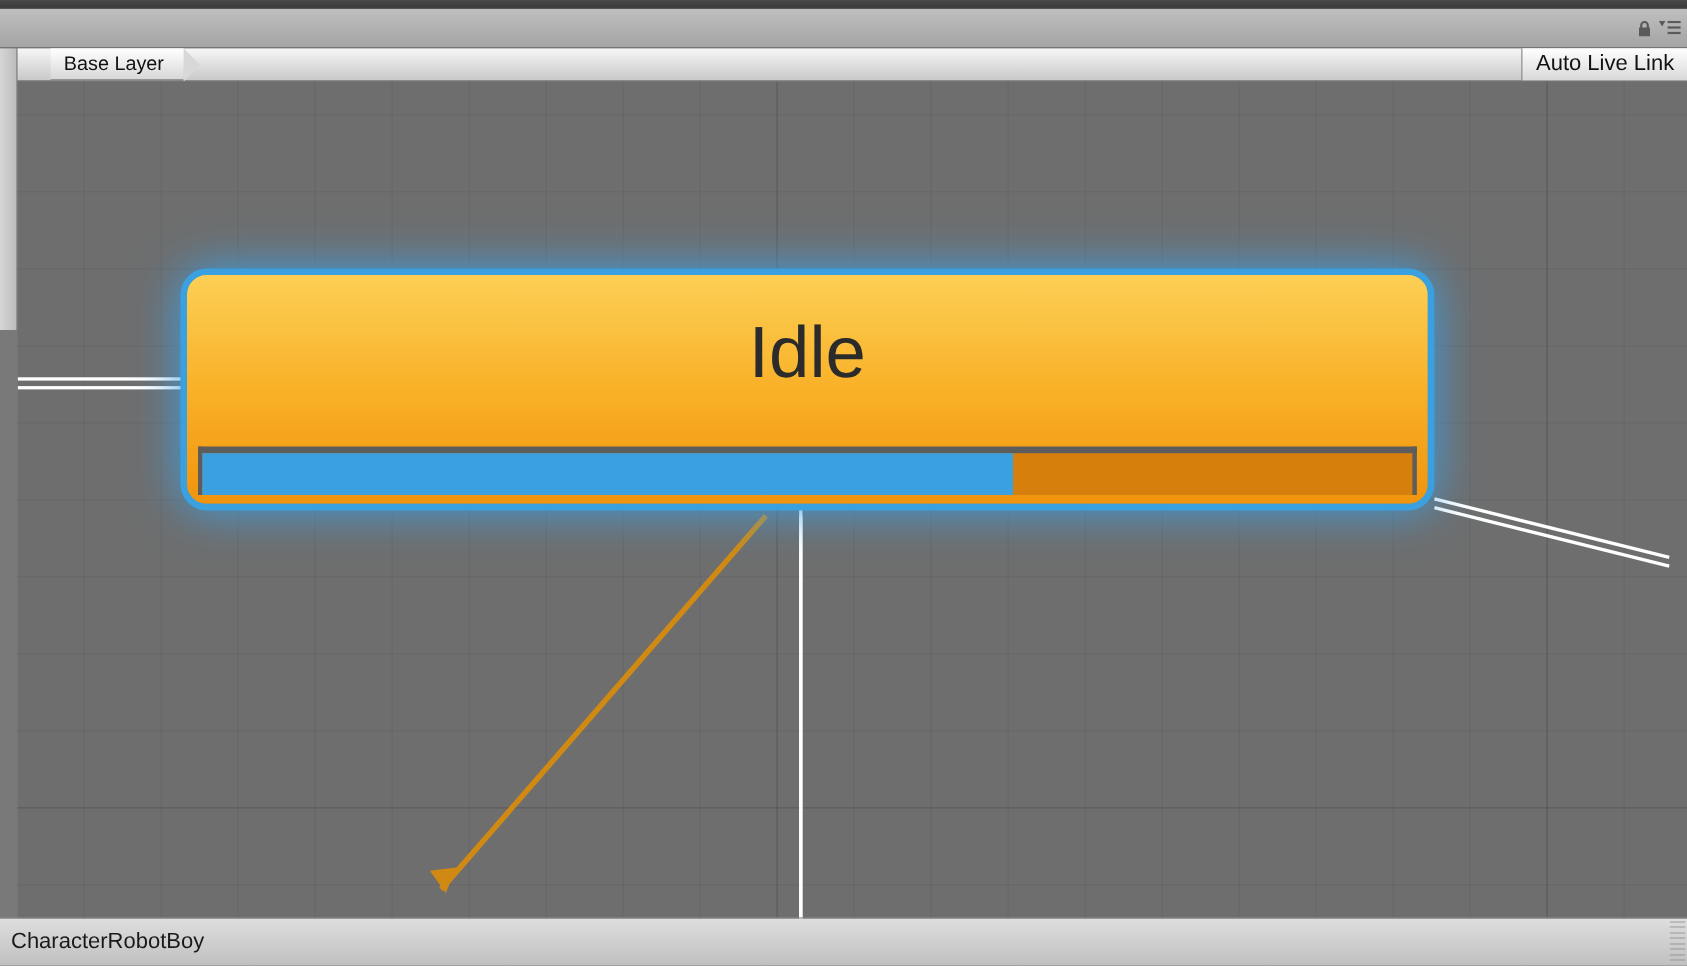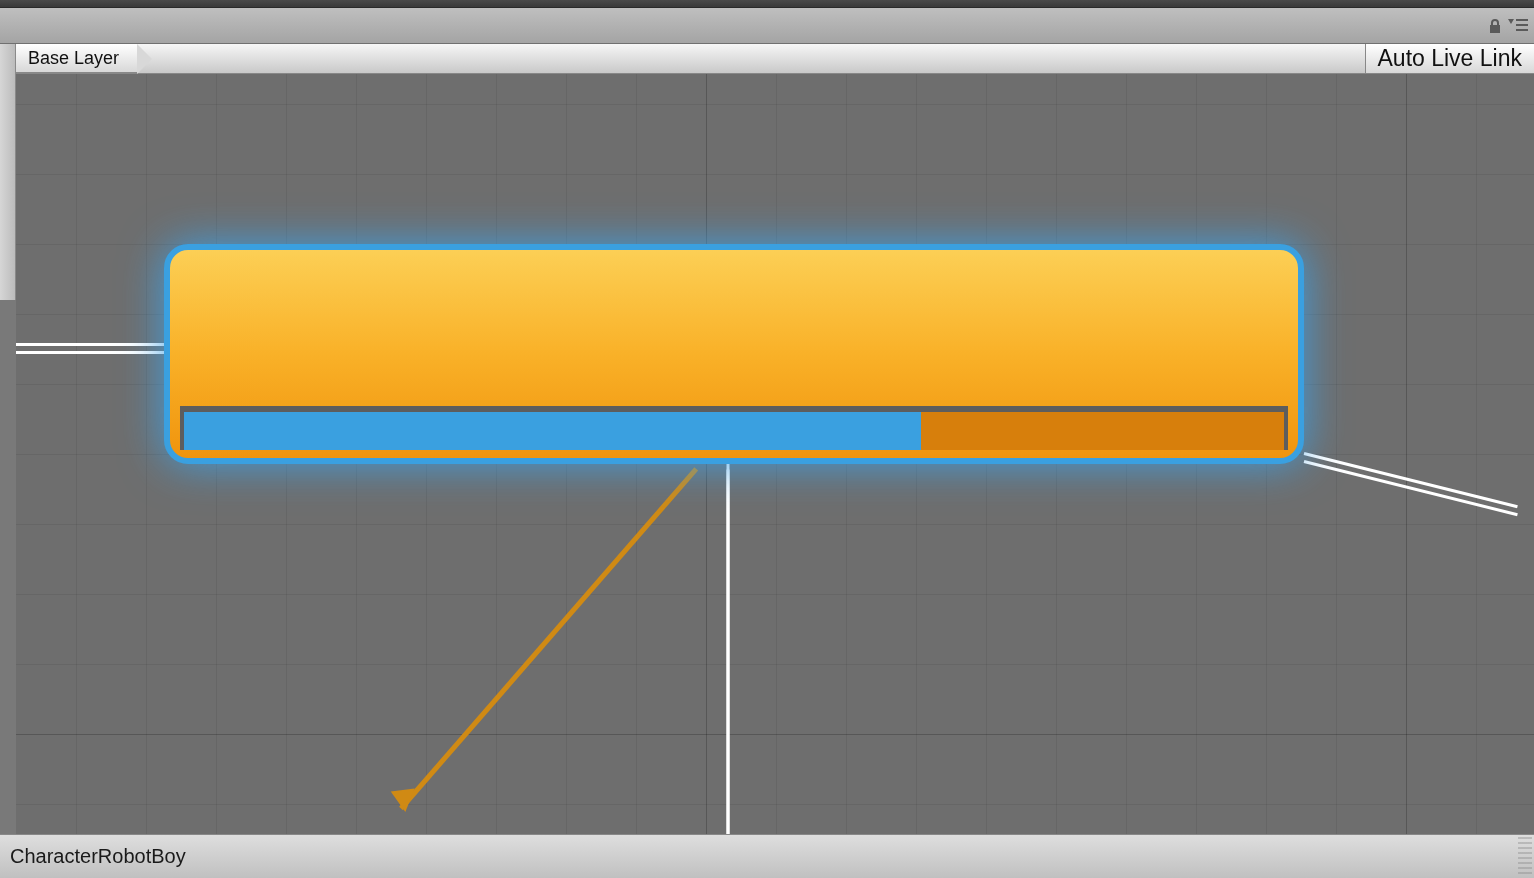--- a/index.html
+++ b/index.html
@@ -58,20 +58,21 @@
   }
   .breadcrumb {
     position: relative;
     padding: 0 18px 0 12px;
     display: flex;
     align-items: center;
     font-size: 18px;
     color: #111;
     background: linear-gradient(to bottom, #ffffff, #d8d8d8);
     border-bottom: 1px solid #888;
+    margin-left: 30px;
   }
   .breadcrumb::after {
     content: "";
     position: absolute;
     right: -15px;
     top: 0;
     width: 0; height: 0;
     border-top: 15px solid transparent;
     border-bottom: 15px solid transparent;
     border-left: 15px solid #d8d8d8;
@@ -85,21 +86,21 @@
     border-top: 15px solid transparent;
     border-bottom: 15px solid transparent;
     border-left: 15px solid #999;
     z-index: -1;
   }
   .breadcrumb-spacer { flex: 1; }
   .auto-live-link {
     display: flex;
     align-items: center;
     padding: 0 12px;
-    font-size: 23px;
+    font-size: 20px;
     color: #111;
     background: linear-gradient(to bottom, #ffffff, #d8d8d8);
     border-left: 1px solid #888;
   }
 
   
   .left-sidebar {
     position: absolute;
     top: 44px; left: 0;
     width: 16px;
@@ -255,20 +256,21 @@
   <div class="line-pair">
     <div class="line a" style="left:1288px;top:382px;width:220px;transform:rotate(14deg);"></div>
     <div class="line b" style="left:1288px;top:382px;width:220px;transform:rotate(14deg);"></div>
   </div>
 
   <div class="line orange" style="left:385px;top:732px;width:450px;height:5px;transform:rotate(-49deg);"></div>
   <div class="arrowhead" style="left:376px;top:716px;transform:rotate(-7deg);"></div>
 
   <div class="state-node-wrap">
     <div class="state-node">
+      <div class="state-title">Idle</div>
       <div class="progress-track">
         <div class="progress-fill" style="width: 67%;"></div>
       </div>
     </div>
   </div>
 
 </div>
 
 <div class="status-bar">
   <span>CharacterRobotBoy</span>

